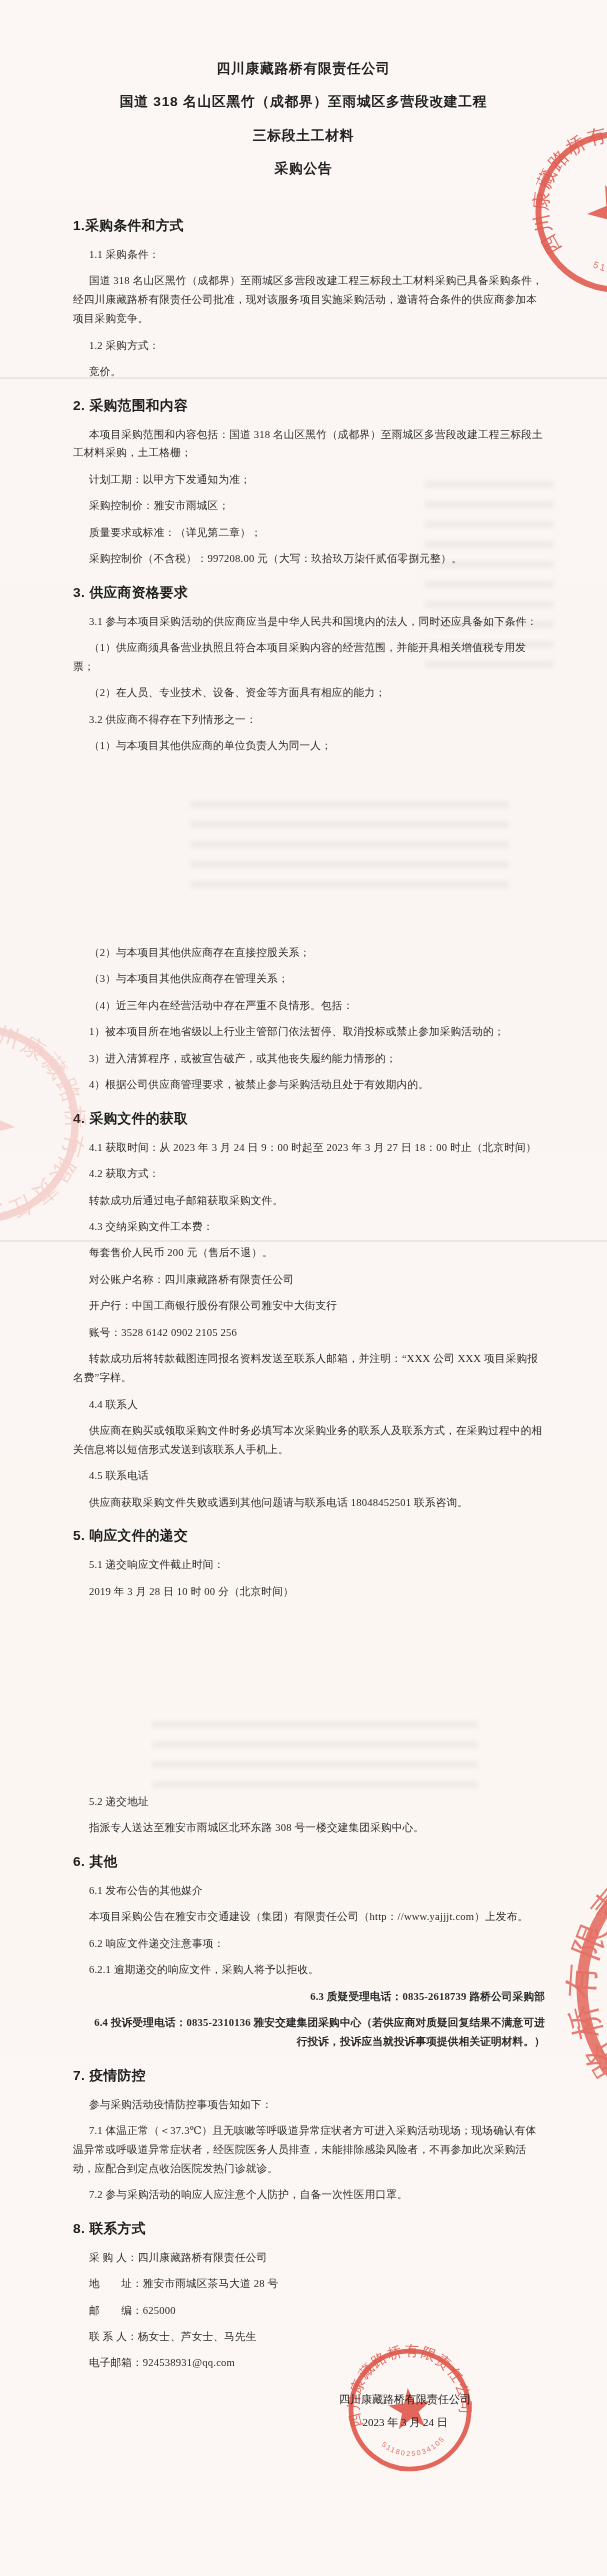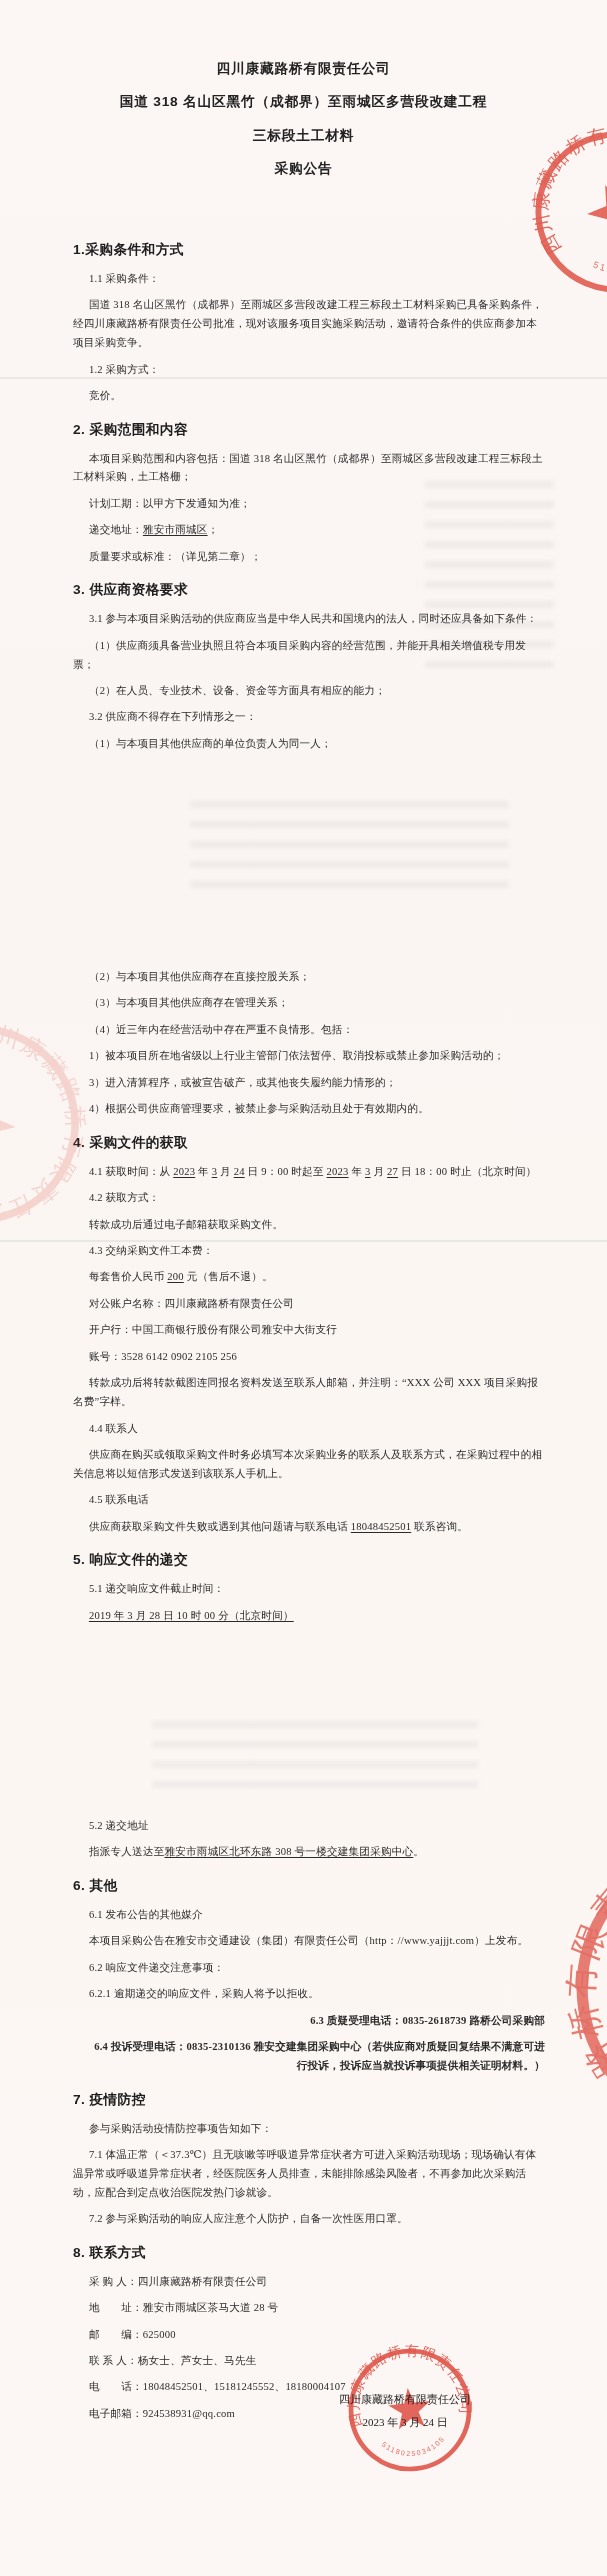--- a/index.html
+++ b/index.html
@@ -14,28 +14,28 @@
     color:#2b2b2b;
   }
   .scanline{position:absolute;left:0;width:100%;height:1.5px;background:#dddcda;opacity:.55;}
   .ghost{position:absolute;filter:blur(2.3px);opacity:.16;
     background:repeating-linear-gradient(0deg,rgba(110,110,115,.5) 0 6.8px,transparent 6.8px 20px);}
   
   .title-block{position:absolute;top:59px;left:0;width:100%;text-align:center;
     font-family:"Liberation Sans","DejaVu Sans",sans-serif;font-weight:600;color:#222;}
   .t{margin:0 0 14.4px 0;font-size:13.7px;line-height:19px;letter-spacing:0.8px;}
   
-  .page{position:absolute;left:73px;width:472px;font-size:10.6px;line-height:1.78;letter-spacing:0.2px;margin-top:24px;}
+  .page{position:absolute;left:73px;width:472px;font-size:10.6px;line-height:1.78;letter-spacing:0.2px;}
   .p1{top:216px;} .p2{top:944px;} .p3{top:1793px;}
   .h{font-family:"Liberation Sans","DejaVu Sans",sans-serif;font-weight:700;
      font-size:13.7px;line-height:20px;margin:13.7px 0 10px 0;color:#1e1e1e;letter-spacing:0.4px;}
   .h:first-child{margin-top:0;}
   .b{margin:0 0 7.6px 0;text-indent:1.5em;}
   .semib{font-weight:600;text-align:right;}
-  .u{text-decoration:underline;text-underline-offset:2.3px;}
+  .u{text-underline-offset:2.3px;}
   
   .signature{position:absolute;top:2388px;left:333px;width:144px;text-align:center;
     font-size:11px;line-height:23px;color:#1c1c1c;z-index:3;}
   
   .stamp{position:absolute;z-index:2;pointer-events:none;}
   .defs{position:absolute;width:0;height:0;}
 </style>
 </head>
 <body>
 
@@ -73,22 +73,23 @@
 
   <section class="page p1">
     <div class="h">1.采购条件和方式</div>
     <div class="b">1.1 采购条件：</div>
     <div class="b">国道 318 名山区黑竹（成都界）至雨城区多营段改建工程三标段土工材料采购已具备采购条件，经四川康藏路桥有限责任公司批准，现对该服务项目实施采购活动，邀请符合条件的供应商参加本项目采购竞争。</div>
     <div class="b">1.2 采购方式：</div>
     <div class="b">竞价。</div>
     <div class="h">2. 采购范围和内容</div>
     <div class="b">本项目采购范围和内容包括：国道 318 名山区黑竹（成都界）至雨城区多营段改建工程三标段土工材料采购，土工格栅；</div>
     <div class="b">计划工期：以甲方下发通知为准；</div>
-    <div class="b"><span>递交地址：</span><span class="u">雅安市雨城区</span><span>；</span></div>
+    <div class="b"><span>采购控制价：</span><span class="u">雅安市雨城区</span><span>；</span></div>
     <div class="b">质量要求或标准：（详见第二章）；</div>
+    <div class="b">采购控制价（不含税）：997208.00 元（大写：玖拾玖万柒仟贰佰零捌元整）。</div>
     <div class="h">3. 供应商资格要求</div>
     <div class="b">3.1 参与本项目采购活动的供应商应当是中华人民共和国境内的法人，同时还应具备如下条件：</div>
     <div class="b">（1）供应商须具备营业执照且符合本项目采购内容的经营范围，并能开具相关增值税专用发票；</div>
     <div class="b">（2）在人员、专业技术、设备、资金等方面具有相应的能力；</div>
     <div class="b">3.2 供应商不得存在下列情形之一：</div>
     <div class="b">（1）与本项目其他供应商的单位负责人为同一人；</div>
   </section>
 
   <section class="page p2">
     <div class="b">（2）与本项目其他供应商存在直接控股关系；</div>
@@ -128,21 +129,20 @@
     <div class="b semib">6.4 投诉受理电话：0835-2310136 雅安交建集团采购中心（若供应商对质疑回复结果不满意可进行投诉，投诉应当就投诉事项提供相关证明材料。）</div>
     <div class="h">7. 疫情防控</div>
     <div class="b">参与采购活动疫情防控事项告知如下：</div>
     <div class="b">7.1 体温正常（＜37.3℃）且无咳嗽等呼吸道异常症状者方可进入采购活动现场；现场确认有体温异常或呼吸道异常症状者，经医院医务人员排查，未能排除感染风险者，不再参加此次采购活动，应配合到定点收治医院发热门诊就诊。</div>
     <div class="b">7.2 参与采购活动的响应人应注意个人防护，自备一次性医用口罩。</div>
     <div class="h">8. 联系方式</div>
     <div class="b">采 购 人：四川康藏路桥有限责任公司</div>
     <div class="b">地　　址：雅安市雨城区茶马大道 28 号</div>
     <div class="b">邮　　编：625000</div>
     <div class="b">联 系 人：杨女士、芦女士、马先生</div>
-    <div class="b">电　　话：18048452501、15181245552、18180004107</div>
     <div class="b">电子邮箱：924538931@qq.com</div>
   </section>
 
   <div class="signature">
     <div>四川康藏路桥有限责任公司</div>
     <div>2023 年 3 月 24 日</div>
   </div>
 
   <svg class="stamp" style="left:528px;top:124px;width:176px;height:176px;opacity:.85;transform:rotate(-22deg)" viewBox="0 0 200 200">
       <use href="#stamp-sym"></use>

